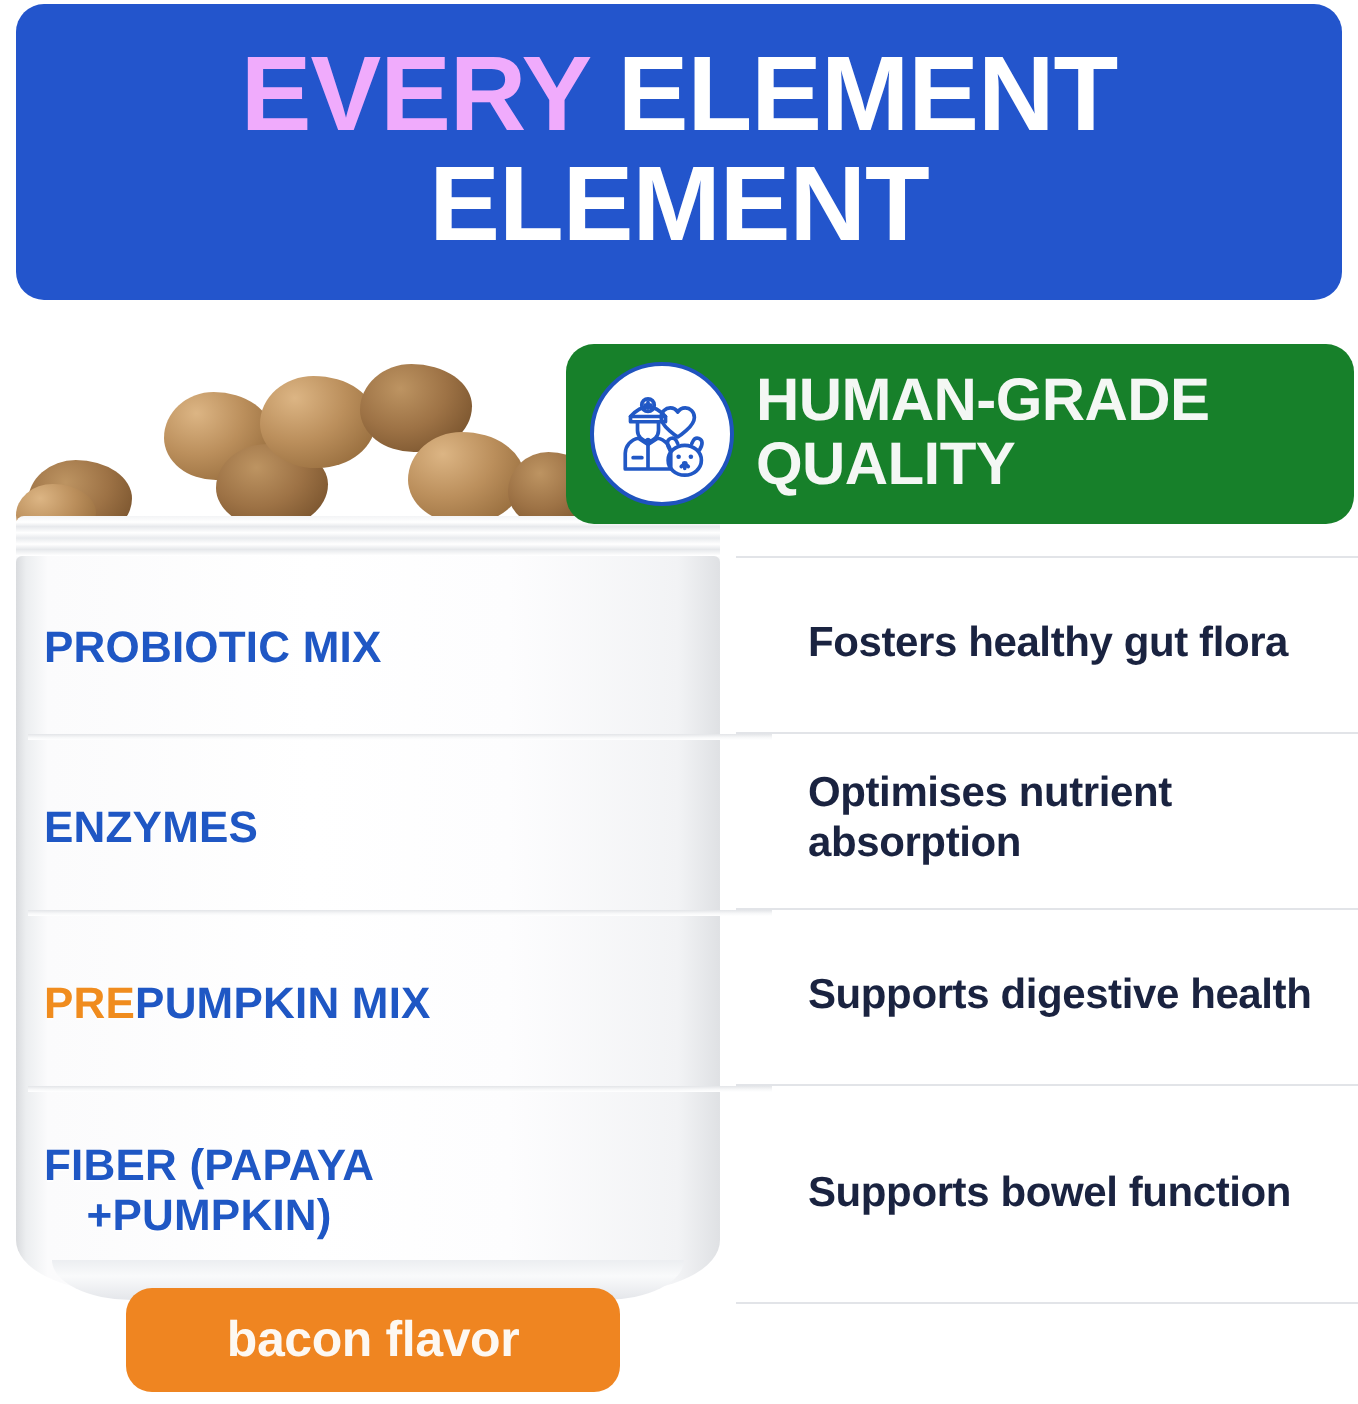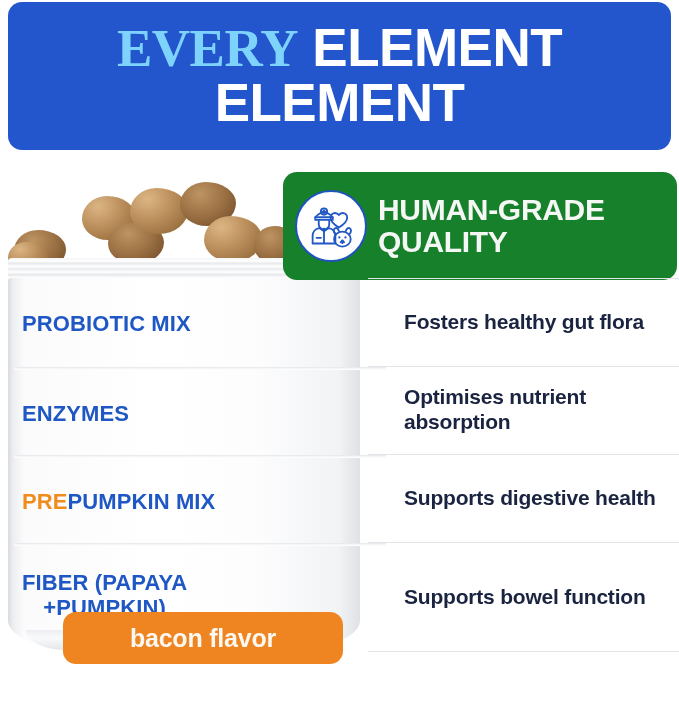--- a/index.html
+++ b/index.html
@@ -37,21 +37,21 @@
   }
   .headline {
     font-size: 53px;
     font-weight: 700;
     letter-spacing: -0.5px;
     line-height: 1.03;
     color: #ffffff;
     text-align: center;
     white-space: nowrap;
   }
-  .headline .hl-accent { color: #7dd3fc; font-family: Liberation Serif, serif; }
+  .headline .hl-accent { color: #f0abfc; }
   .headline-line2 {
     font-size: 53px;
     font-weight: 700;
     letter-spacing: -0.5px;
     line-height: 1.05;
     color: #ffffff;
     text-align: center;
   }
 
   
@@ -142,21 +142,21 @@
     background: linear-gradient(to bottom, #eceef1 0%, #f9fafb 40%, #e4e6ea 100%);
     border-radius: 0 0 40px 40px / 0 0 20px 20px;
   }
 
   
   .green-badge {
     position: absolute;
     left: 283px;
     top: 172px;
     width: 394px;
-    height: 108px;
+    height: 90px;
     background: #17802a;
     border-radius: 14px;
     display: flex;
     align-items: center;
     padding-left: 12px;
     box-sizing: border-box;
   }
   .badge-icon-wrap {
     flex: 0 0 auto;
     width: 68px;
@@ -218,22 +218,22 @@
     color: #1a2340;
     line-height: 1.17;
     letter-spacing: -0.2px;
     margin-left: 24px;
   }
 
   
   .flavor-tag {
     position: absolute;
     left: 63px;
-    top: 612px;
-    width: 280px;
+    top: 644px;
+    width: 247px;
     height: 52px;
     background: #ef8521;
     border-radius: 13px;
     display: flex;
     align-items: center;
     justify-content: center;
   }
   .flavor-text {
     color: #fdf8f2;
     font-size: 25px;

